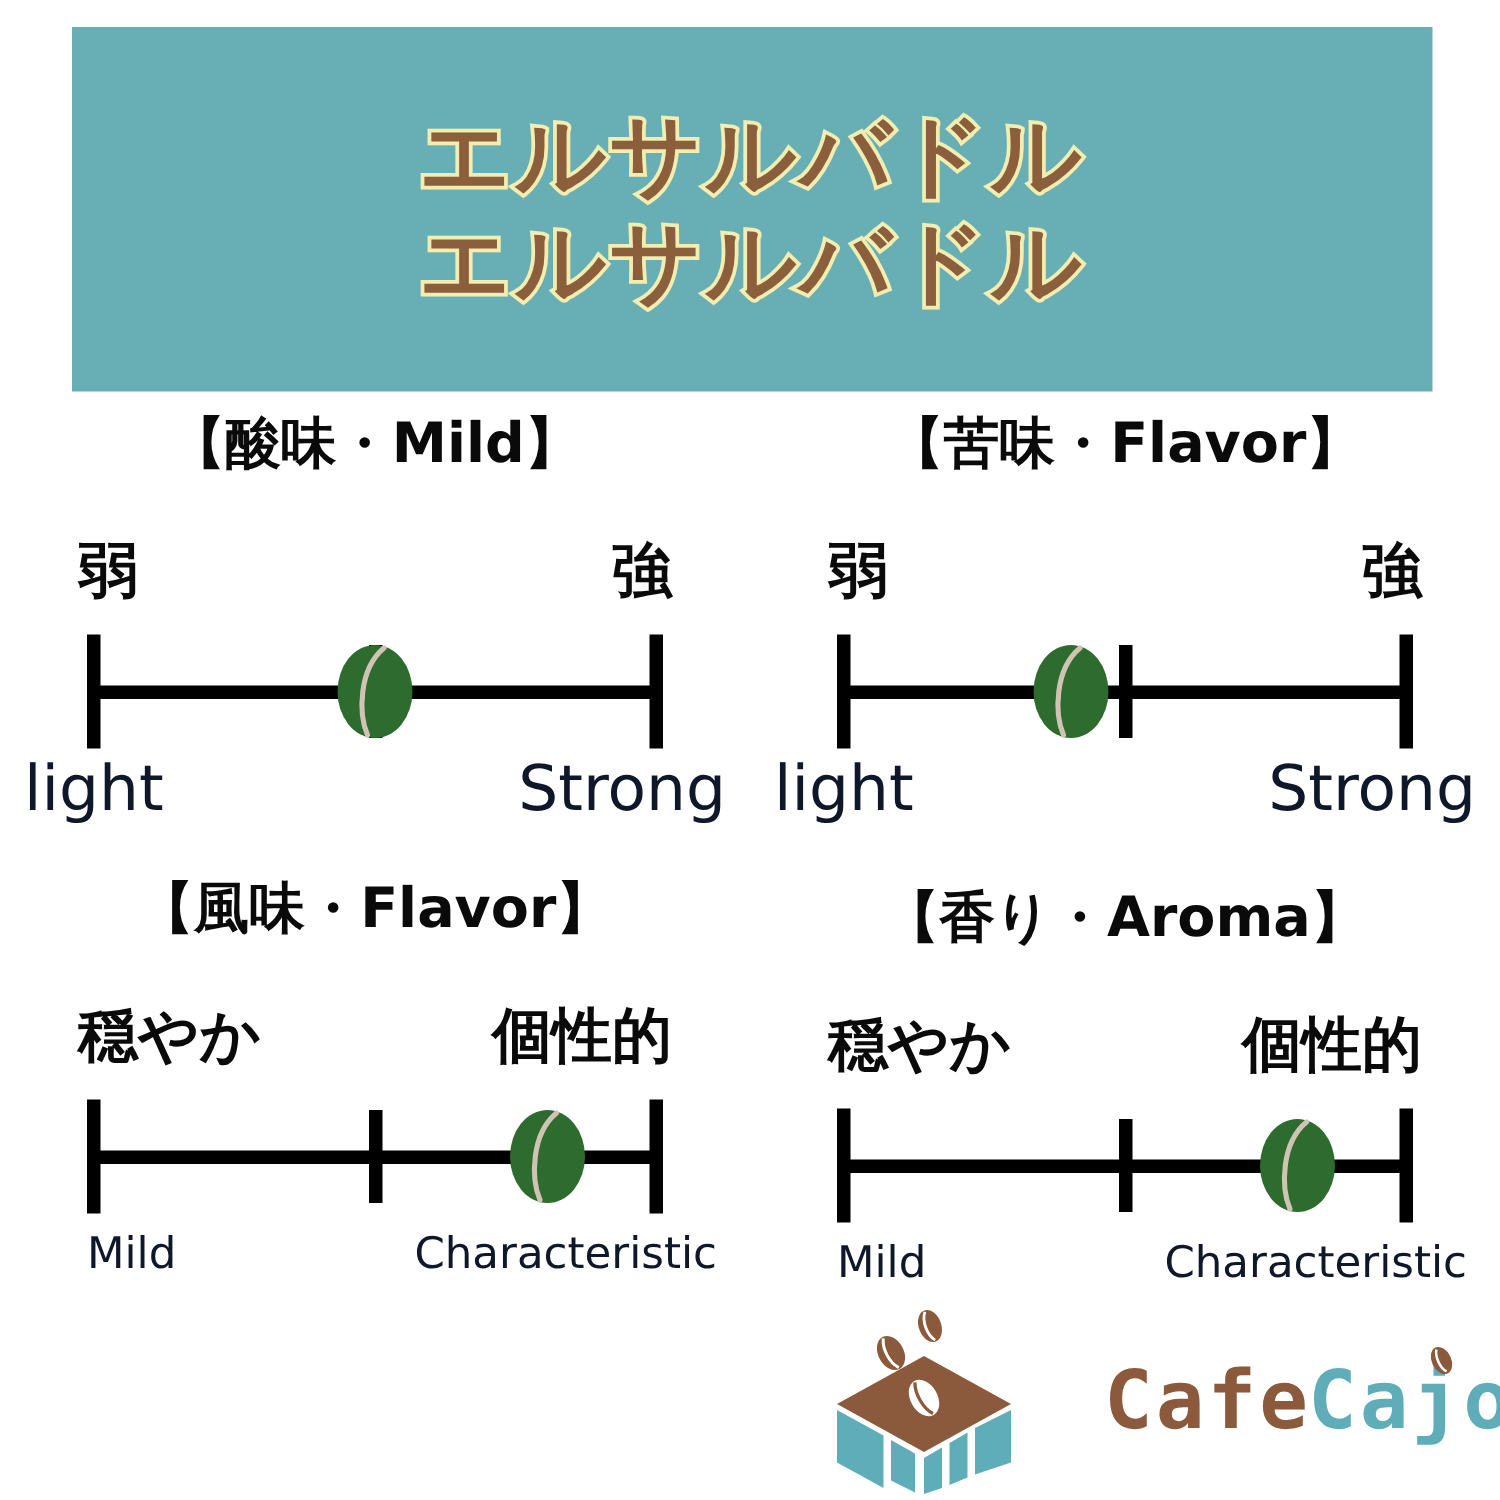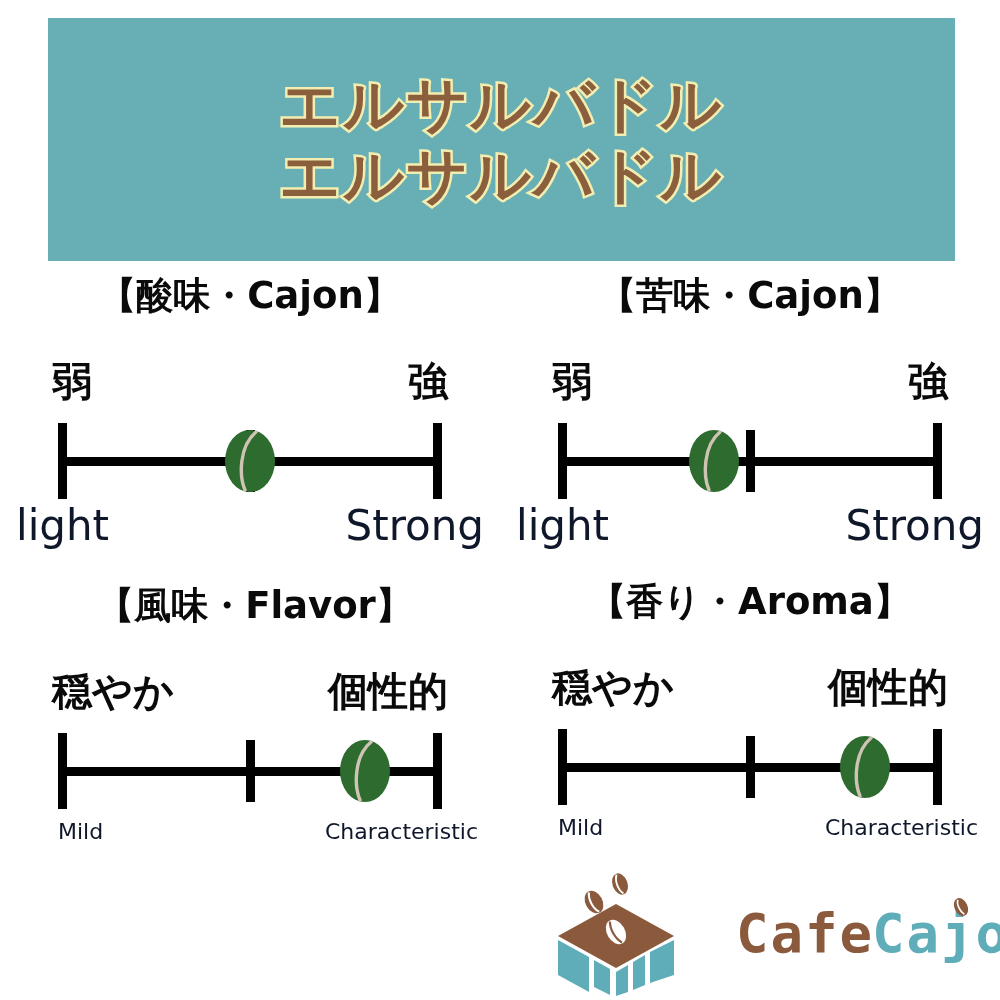--- a/index.html
+++ b/index.html
@@ -50,22 +50,22 @@
     width: 1000px;
     height: 620px;
   }
   .scale-cell {
     position: absolute;
     width: 500px;
     height: 310px;
   }
   .cell-acid   { left: 0px;   top: 0px; }
   .cell-bitter { left: 500px; top: 0px; }
-  .cell-flavor { left: 0px;   top: 310px; padding-left: 10px; }
-  .cell-aroma  { left: 500px; top: 306px; }
+  .cell-flavor { left: 0px;   top: 310px; }
+  .cell-aroma  { left: 500px; top: 316px; }
 
   .scale-heading {
     position: absolute;
     top: 10px;
     left: 0;
     width: 100%;
     text-align: center;
     font-family: "DejaVu Sans", "Liberation Sans", sans-serif;
     font-size: 37px;
     font-weight: 700;
@@ -139,21 +139,21 @@
 
   
   .en-label {
     position: absolute;
     font-family: "DejaVu Sans", "Liberation Sans", sans-serif;
     color: #0f172a;
     white-space: nowrap;
     line-height: 1;
   }
   .en-big   { font-size: 42px; top: 144px; }
-  .en-small { font-size: 22px; top: 150px; }
+  .en-small { font-size: 29px; top: 150px; }
   .en-left  { left: -36px; }
   .en-right { right: -36px; }
   .en-small.en-left  { left: 6px; }
   .en-small.en-right { right: -30px; }
 
   
   #logo {
     position: absolute;
     left: 548px;
     top: 866px;
@@ -180,21 +180,21 @@
 <body>
 
 <div id="title-banner">
   <div class="title-line">エルサルバドル</div>
   <div class="title-line">エルサルバドル</div>
 </div>
 
 <div id="scales">
 
   <div class="scale-cell cell-acid">
-    <div class="scale-heading">【酸味・Cajon】</div>
+    <div class="scale-heading">【酸味・Mild】</div>
     <div class="axis-wrap">
       <div class="jp-label jp-left">弱</div>
       <div class="jp-label jp-right">強</div>
       <div class="ruler">
         <div class="ruler-line"></div>
         <div class="tick tick-end tick-left"></div>
         <div class="tick tick-mid" style="left:50%; margin-left:-4px;"></div>
         <div class="tick tick-end tick-right"></div>
         <div class="bean" style="left:50%;">
           <svg viewBox="0 0 54 64" width="54" height="64" aria-hidden="true">
@@ -202,21 +202,21 @@
             <path d="M33 3 C16 17 16 47 22 61" fill="none" stroke="#cfc4b4" stroke-width="3.4" stroke-linecap="round"></path>
           </svg>
         </div>
       </div>
       <div class="en-label en-big en-left">light</div>
       <div class="en-label en-big en-right">Strong</div>
     </div>
   </div>
 
   <div class="scale-cell cell-bitter">
-    <div class="scale-heading">【苦味・Cajon】</div>
+    <div class="scale-heading">【苦味・Flavor】</div>
     <div class="axis-wrap">
       <div class="jp-label jp-left">弱</div>
       <div class="jp-label jp-right">強</div>
       <div class="ruler">
         <div class="ruler-line"></div>
         <div class="tick tick-end tick-left"></div>
         <div class="tick tick-mid" style="left:50%; margin-left:-4px;"></div>
         <div class="tick tick-end tick-right"></div>
         <div class="bean" style="left:41%;">
           <svg viewBox="0 0 54 64" width="54" height="64" aria-hidden="true">

